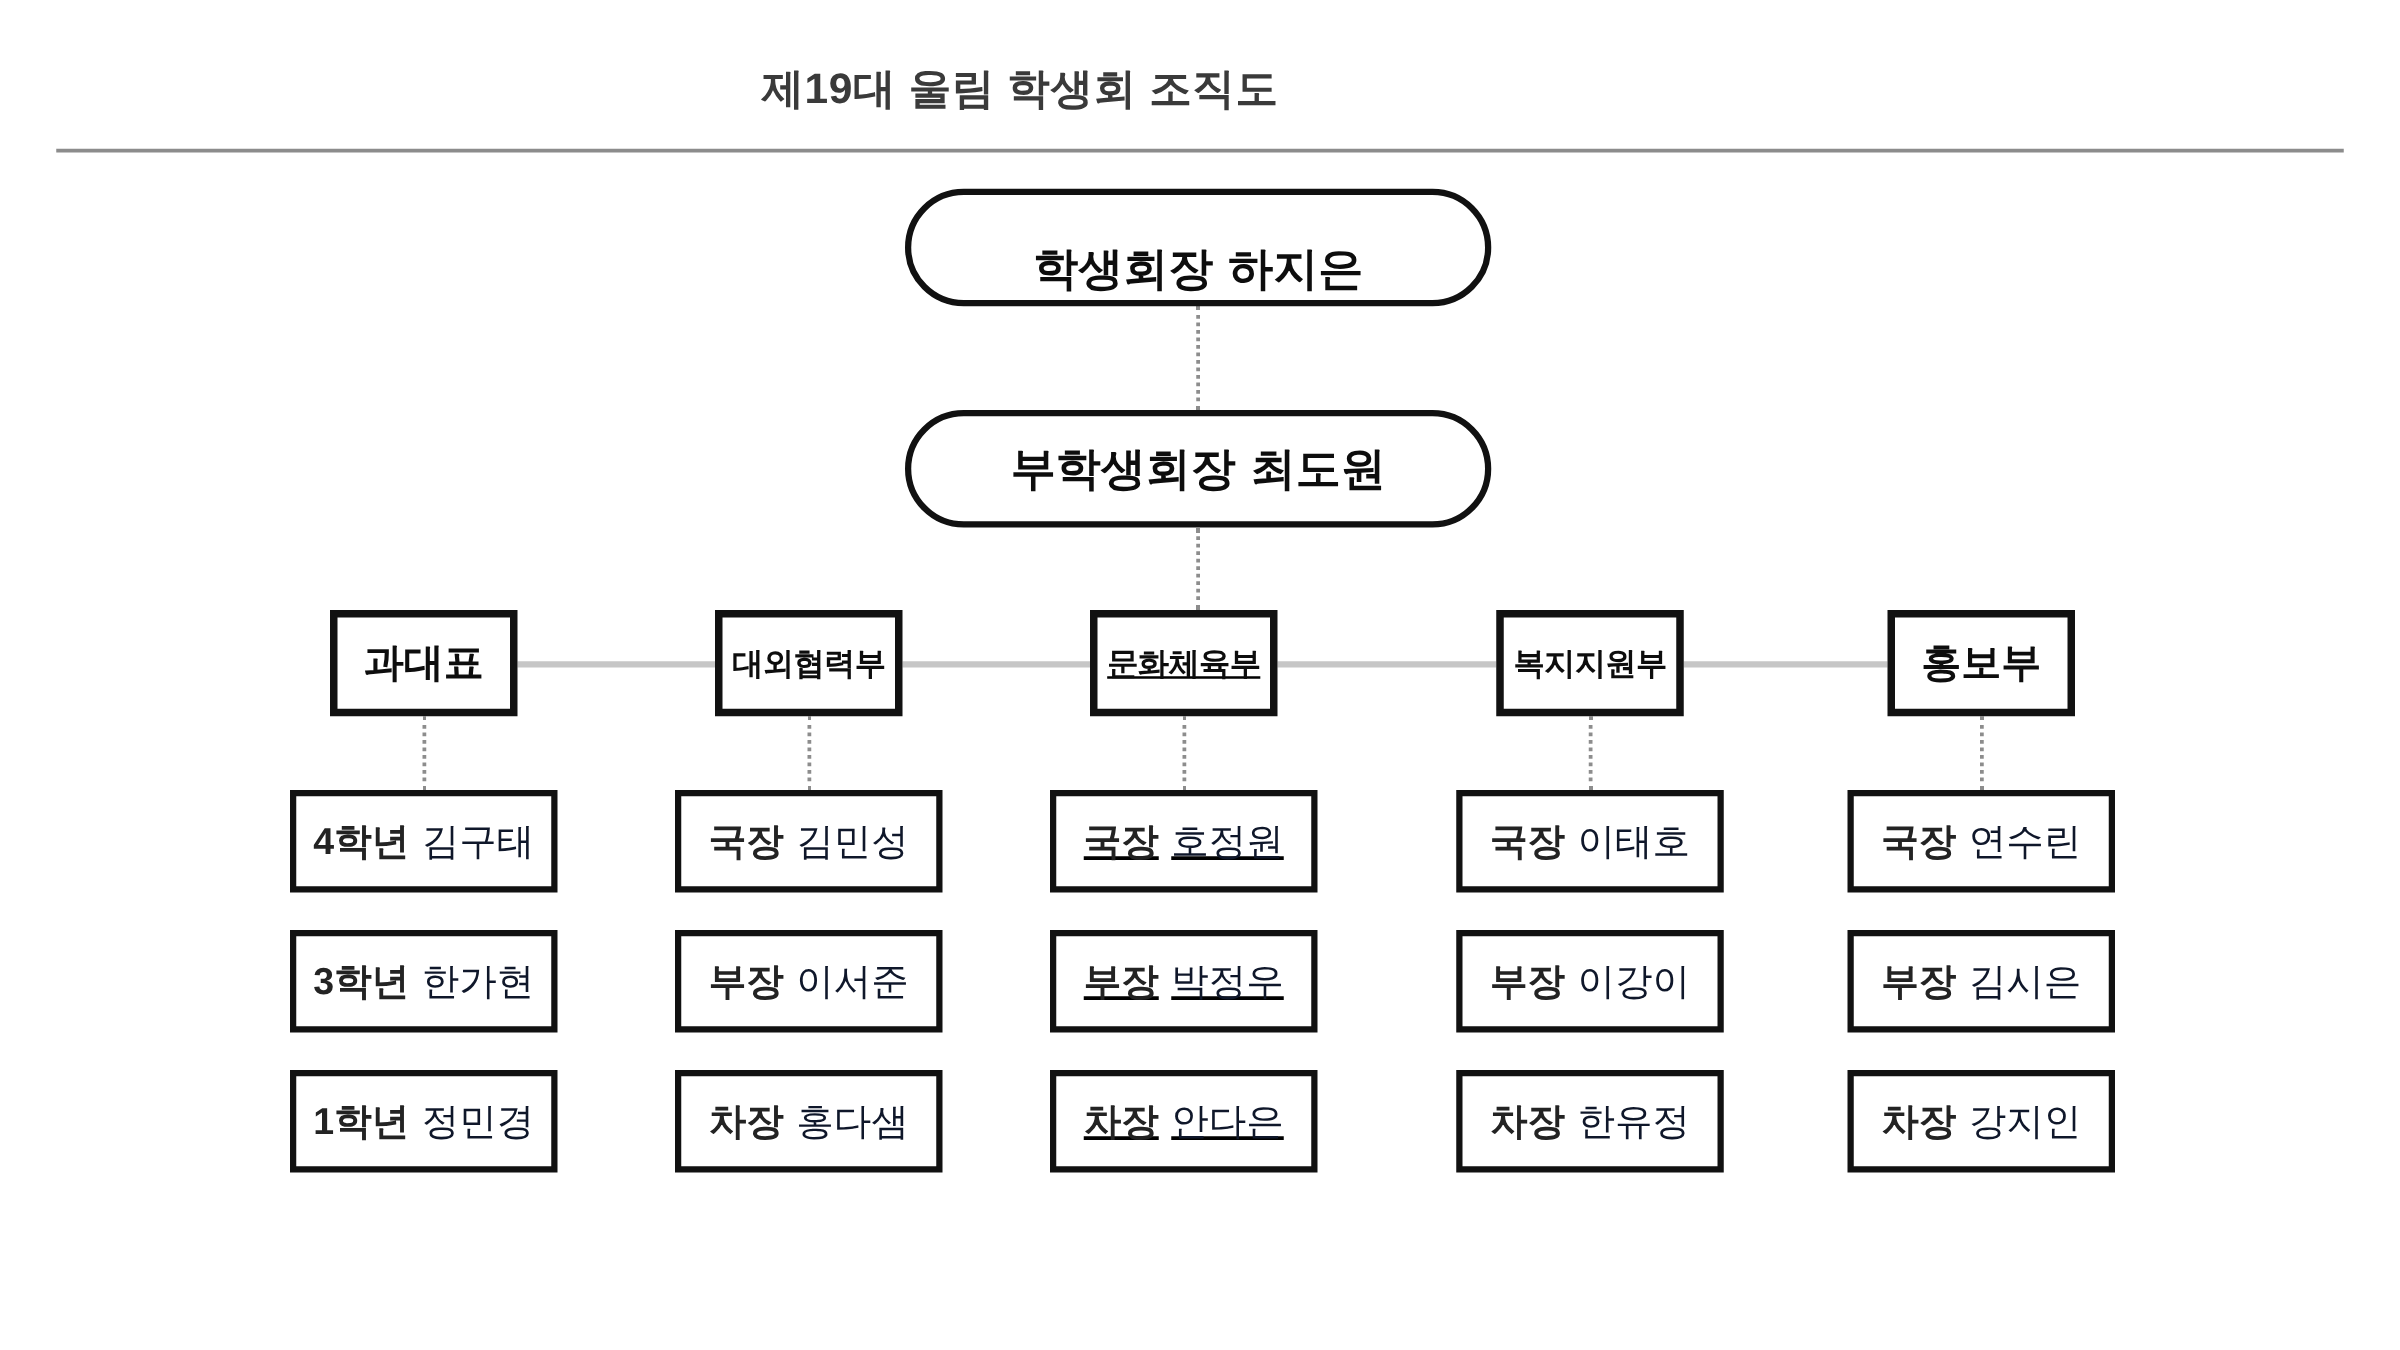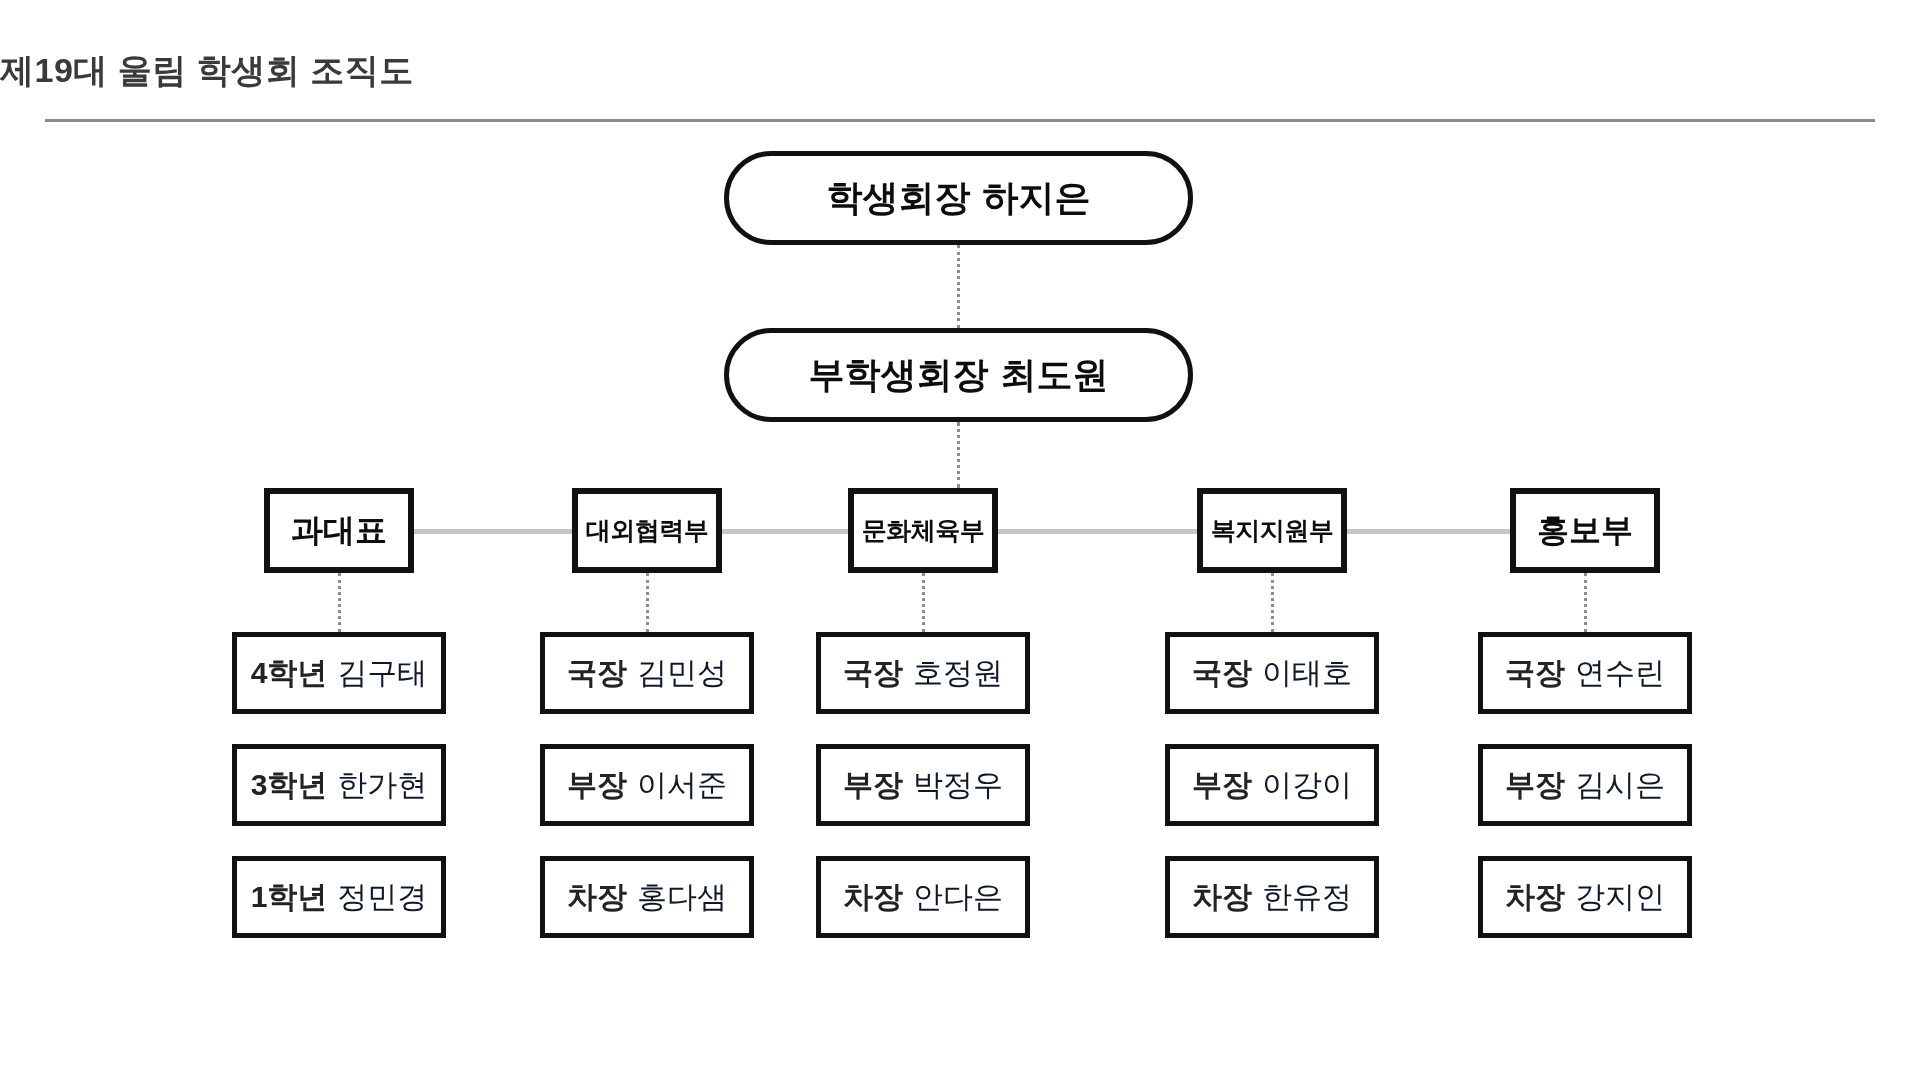--- a/index.html
+++ b/index.html
@@ -8,20 +8,21 @@
     width: 1920px; height: 1080px;
     position: relative;
     font-family: "Liberation Sans", "DejaVu Sans", sans-serif;
     overflow: hidden;
   }
   .page { position: absolute; inset: 0; }
 
   .org-title {
     position: absolute;
     top: 48px; left: 0; width: 1632px;
+    text-align: center;
     font-size: 34px; font-weight: 700;
     color: #3a3a3a;
     letter-spacing: 0.5px;
   }
   .title-divider {
     position: absolute;
     top: 119px; left: 45px; width: 1830px; height: 3px;
     background: #8c8c8c;
   }
 
@@ -32,21 +33,21 @@
     border: 5px solid #111111;
     border-radius: 47px;
     background: #ffffff;
     display: flex; align-items: center; justify-content: center;
     gap: 12px;
     font-size: 36px; color: #0d0d0d;
     z-index: 2;
   }
   .pill .role { font-weight: 800; }
   .pill .name { font-weight: 700; }
-  .pill-president { top: 151px; }
+  .pill-president { top: 151px; align-items: flex-end; }
   .pill-vice     { top: 328px; }
 
   
   .vdot {
     position: absolute;
     width: 0;
     border-left: 3px dotted #8d8d8d;
     z-index: 1;
   }
   .vdot-1 { left: 957px; top: 245px; height: 83px; }
@@ -62,21 +63,21 @@
 
   
   .col {
     position: absolute;
     top: 488px; width: 234px;
     display: flex; flex-direction: column; align-items: center;
     z-index: 2;
   }
   .col-1 { left: 222px; }
   .col-2 { left: 530px; }
-  .col-3 { left: 806px; }
+  .col-3 { left: 830px; text-decoration: underline; }
   .col-4 { left: 1155px; }
   .col-5 { left: 1468px; }
 
   .dept-box {
     width: 150px; height: 85px;
     border: 6px solid #111111;
     background: #ffffff;
     display: flex; align-items: center; justify-content: center;
     font-weight: 800; color: #0d0d0d;
     font-size: 25px;

